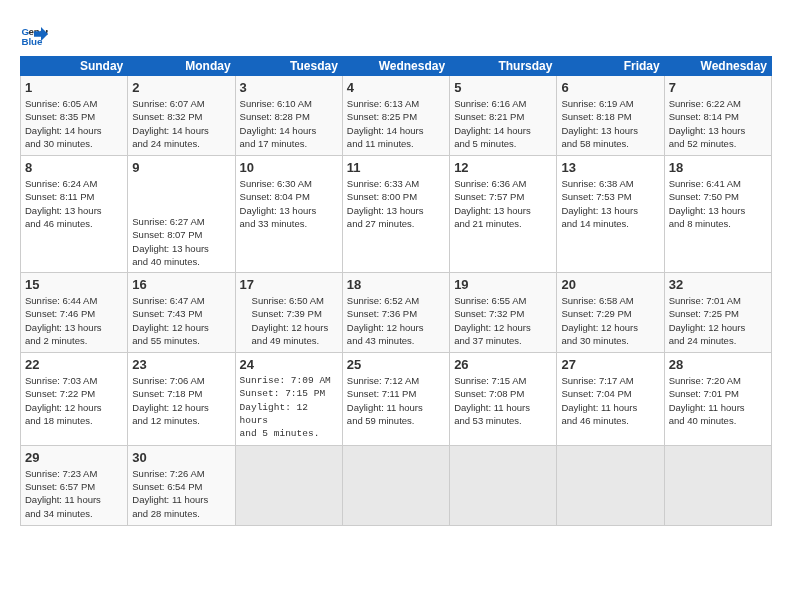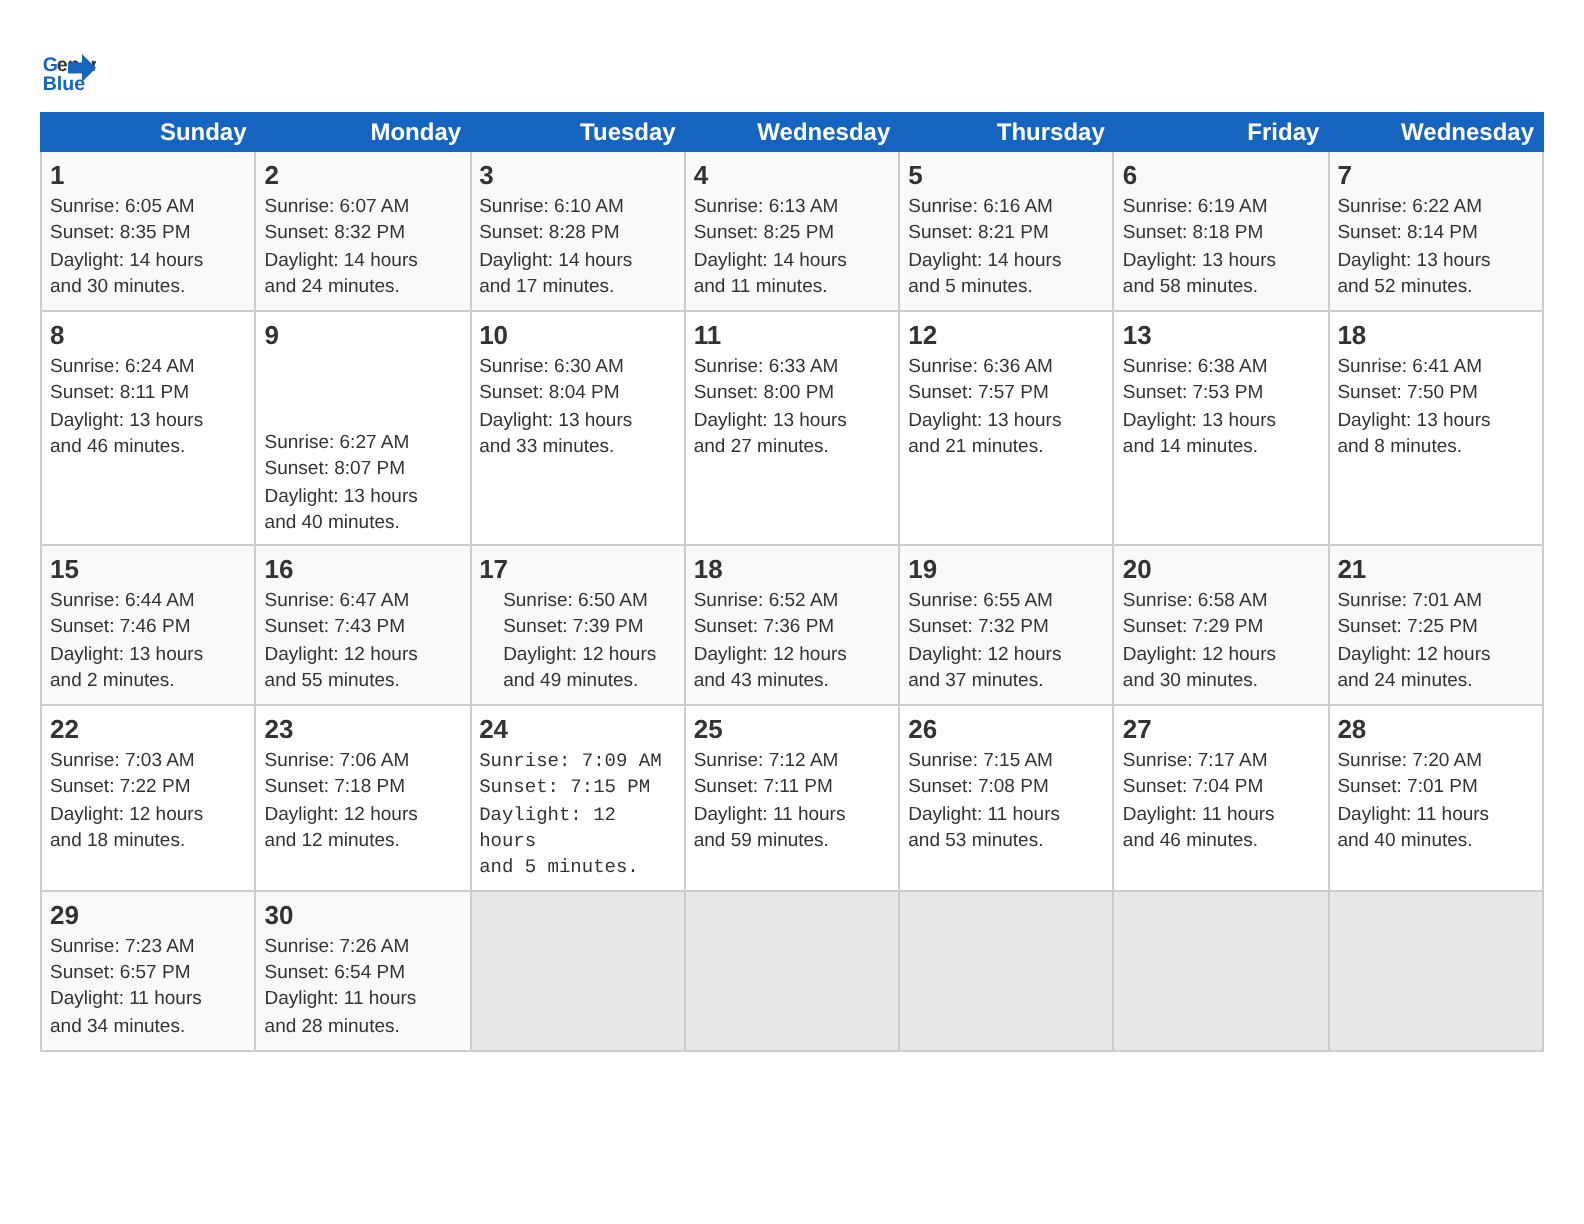--- a/index.html
+++ b/index.html
@@ -261,21 +261,21 @@
 and 37 minutes.</div>
         </td>
         <td>
           <span class="day-number">20</span>
           <div class="day-info" style="white-space: pre-line;">Sunrise: 6:58 AM
 Sunset: 7:29 PM
 Daylight: 12 hours
 and 30 minutes.</div>
         </td>
         <td>
-          <span class="day-number">21</span>
+          <span class="day-number">32</span>
           <div class="day-info" style="white-space: pre-line;">Sunrise: 7:01 AM
 Sunset: 7:25 PM
 Daylight: 12 hours
 and 24 minutes.</div>
         </td>
       </tr>
       <tr>
         <td>
           <span class="day-number">22</span>
           <div class="day-info" style="white-space: pre-line;">Sunrise: 7:03 AM

